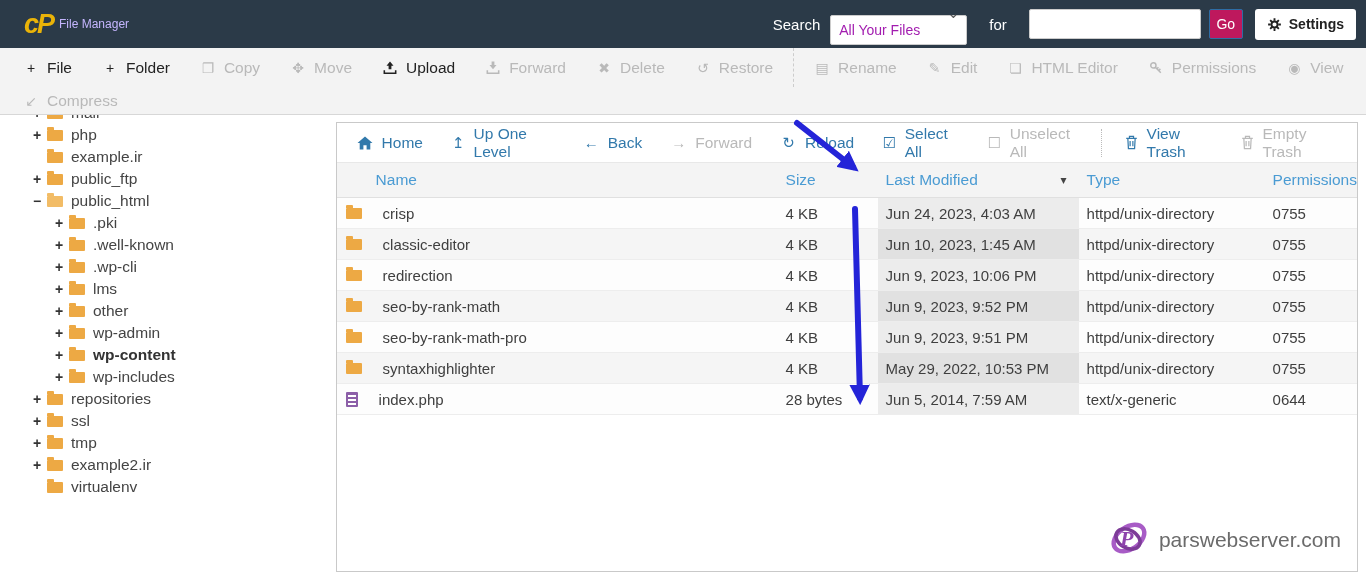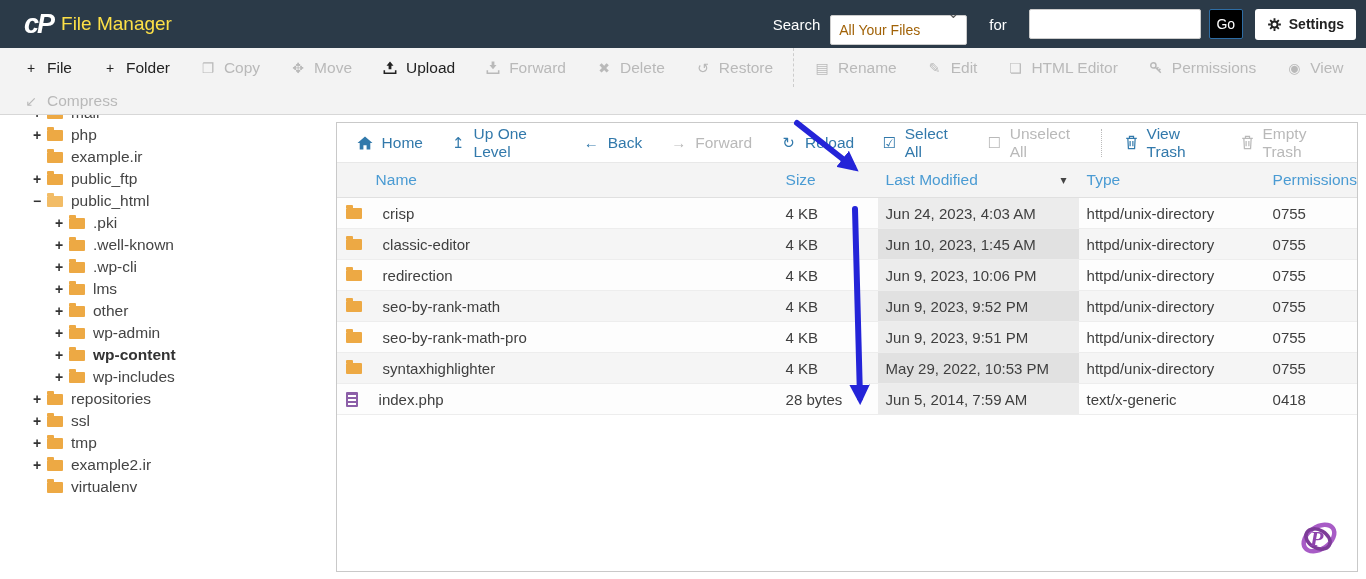--- a/index.html
+++ b/index.html
@@ -4,34 +4,34 @@
 <style>
   * { box-sizing: border-box; margin: 0; padding: 0; }
   html,body { width:1366px; height:579px; overflow:hidden; }
   body {
     font-family:"Liberation Sans","DejaVu Sans",sans-serif;
     font-size:15px; color:#333; background:#fff; position:relative;
   }
 
   
   .top-header { height:48px; background:#2b3a48; display:flex; align-items:center; padding:0 10px; }
-  .logo { color:#ffffff; font-weight:bold; font-style:italic; font-size:27px; letter-spacing:-2px; margin:0 0 0 14px; cursor:pointer; }
-  .app-title { color:#fde047; font-size:19px; font-weight:400;margin-left:8px; }
+  .logo { color:#eab308; font-weight:bold; font-style:italic; font-size:27px; letter-spacing:-2px; margin:0 6px 0 14px; cursor:pointer; }
+  .app-title { color:#c4b5fd; font-size:12px; font-weight:400; }
   .header-right { margin-left:auto; display:flex; align-items:center; gap:8px; }
   .search-label { color:#fff; font-size:15px; margin-right:2px; }
   .select-wrap { position:relative; }
   .select-wrap select {
     height:30px; width:137px; border:1px solid #ccc; border-radius:2px; background:#fff;
-    font-family:inherit; font-size:14px; color:#a16207; padding:0 22px 0 8px;
+    font-family:inherit; font-size:14px; color:#a21caf; padding:0 22px 0 8px;
     -webkit-appearance:none; appearance:none;margin-top:12px;
   }
   .select-wrap::after { content:"⌄"; position:absolute; right:8px; top:2px; color:#555; font-size:14px; pointer-events:none; }
   .for-label { color:#fff; font-size:15px; margin:0 14px; }
   .search-input { height:30px; width:172px; border:1px solid #ccc; border-radius:2px; padding:0 8px; font-family:inherit; font-size:14px; }
-  .go-btn { height:30px; width:34px; background:#000000; color:#fff; border:1px solid #2e6da4; border-radius:2px; font-family:inherit; font-size:14px; cursor:pointer; }
+  .go-btn { height:30px; width:34px; background:#be185d; color:#fff; border:1px solid #2e6da4; border-radius:2px; font-family:inherit; font-size:14px; cursor:pointer; }
   .settings-btn { height:31px; background:#fff; border:none; border-radius:3px; padding:0 12px; font-family:inherit; font-size:14px; font-weight:600; color:#222; display:flex; align-items:center; gap:6px; cursor:pointer; margin-left:4px; }
 
   
   .toolbar { background:#f3f3f3; border-bottom:1px solid #d7d7d7; }
   .tb-row { display:flex; align-items:stretch; padding:0 8px; }
   .tb-row1 { height:39px; }
   .tb-row2 { height:27px; }
   .tb-item { display:flex; align-items:center; gap:8px; padding:0 15px; white-space:nowrap; font-size:15.5px; cursor:pointer; }
   .tb-item.enabled { color:#222; }
   .tb-item.disabled { color:#b9b9b9; cursor:default; }
@@ -420,32 +420,33 @@
           <div class="col-perm">0755</div>
         </div>
         <div class="trow odd">
           <div class="col-name name-cell">
             <span class="file-icon"></span>
             <span class="name-text">index.php</span>
           </div>
           <div class="col-size">28 bytes</div>
           <div class="col-mod">Jun 5, 2014, 7:59 AM</div>
           <div class="col-type">text/x-generic</div>
-          <div class="col-perm">0418</div>
+          <div class="col-perm">0644</div>
         </div>
       </div>
 
     <div class="panel-fill"></div>
 
     <div class="watermark">
       <span><svg width="44" height="40" viewBox="0 0 44 40">
         <ellipse cx="22" cy="20" rx="17" ry="11" fill="none" stroke="#a85cc6" stroke-width="4.5" transform="rotate(-35 22 20)"></ellipse>
         <ellipse cx="21" cy="21" rx="13" ry="9" fill="none" stroke="#7d3c98" stroke-width="3.5" transform="rotate(30 21 21)"></ellipse>
         <text x="13" y="28" font-size="22" font-style="italic" font-weight="bold" fill="#8e44ad" font-family="Liberation Serif, serif">P</text>
       </svg></span>
+      <span class="watermark-text">parswebserver.com</span>
     </div>
   </div>
 </div>
 
 <svg class="annot" width="1366" height="579" viewBox="0 0 1366 579">
   <defs>
     <marker id="ah" viewBox="0 0 10 10" refX="6.5" refY="5" markerWidth="3.4" markerHeight="3.4" orient="auto-start-reverse">
       <path d="M0 0 L10 5 L0 10 z" fill="#2424d8"></path>
     </marker>
   </defs>

